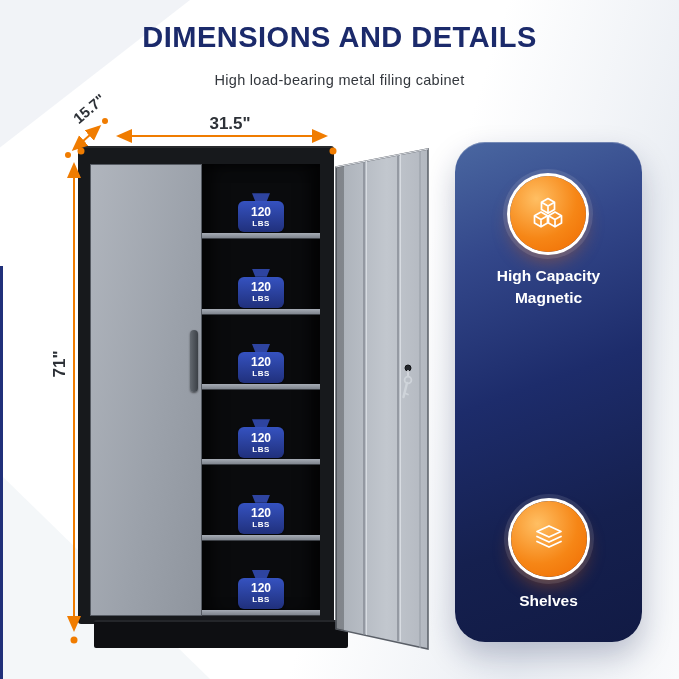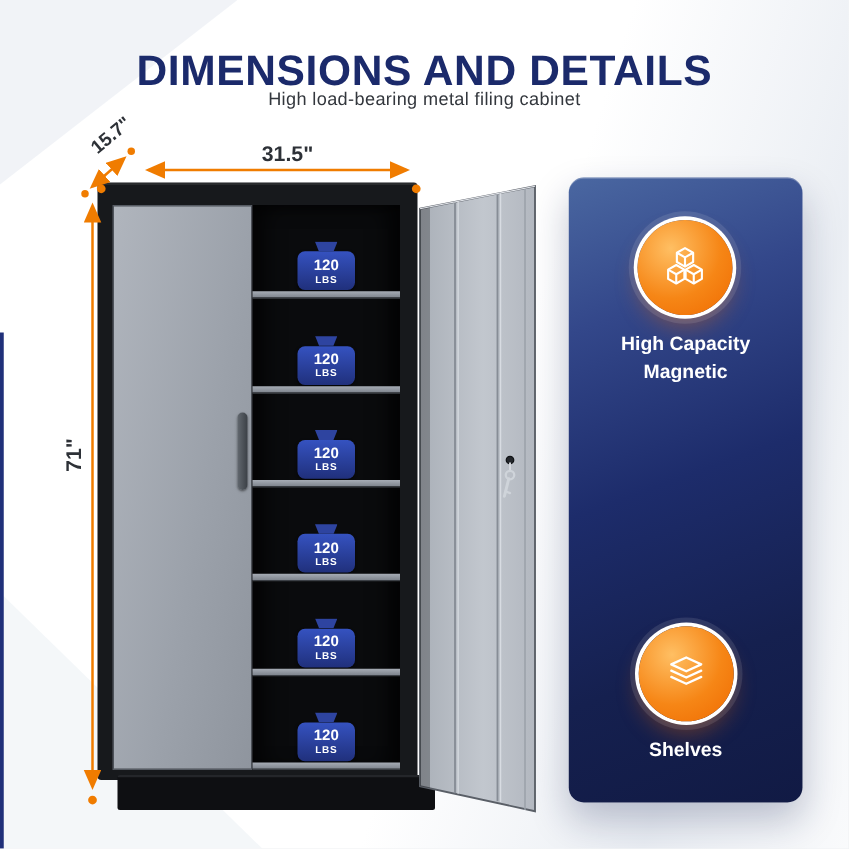--- a/index.html
+++ b/index.html
@@ -12,22 +12,22 @@
   .bg-tl{position:absolute;left:0;top:0;width:190px;height:180px;
     background:#eef1f6;clip-path:polygon(0 0,100% 0,0 82%);opacity:.85;}
   .bg-right{position:absolute;right:-150px;top:-120px;width:430px;height:980px;
     transform:rotate(18deg);
     background:linear-gradient(90deg,rgba(236,240,245,0) 0%,rgba(232,236,242,.9) 50%,rgba(236,240,245,0) 100%);}
   .bg-bl{position:absolute;left:0;bottom:0;width:210px;height:250px;
     background:#f0f3f7;clip-path:polygon(0 100%,0 18%,100% 100%);opacity:.7;}
   .left-accent{position:absolute;left:0;top:266px;width:3px;height:413px;background:#20307a;}
 
   
-  .title{position:absolute;left:0;top:38px;width:100%;text-align:center;
-    color:#1b2a6b;font-size:34px;font-weight:800;letter-spacing:.5px;}
+  .title{position:absolute;left:0;top:21px;width:100%;text-align:center;
+    color:#1b2a6b;font-size:29px;font-weight:800;letter-spacing:.5px;}
   .subtitle{position:absolute;left:0;top:72px;width:100%;text-align:center;
     color:#33373d;font-size:14.5px;letter-spacing:.3px;}
 
   
   .cabinet{position:absolute;left:78px;top:146px;width:256px;height:500px;}
   .cab-body{position:absolute;left:0;top:0;width:256px;height:478px;background:#17191c;
     border-radius:3px;box-shadow:inset 0 2px 0 rgba(255,255,255,.08);}
   .cab-base{position:absolute;left:16px;top:474px;width:254px;height:26px;background:#0e0f12;
     border-top:2px solid #24262a;border-radius:2px;}
   .door-left{position:absolute;left:12px;top:18px;width:112px;height:452px;
@@ -54,21 +54,21 @@
   
   .dim-label{position:absolute;color:#2d3137;font-weight:bold;}
   .dim-width{left:160px;top:114px;width:140px;text-align:center;font-size:17px;}
   .dim-depth{left:60px;top:100px;width:58px;text-align:center;font-size:15px;transform:rotate(-40deg);}
   .dim-height{left:30px;top:354px;width:60px;text-align:center;font-size:17px;transform:rotate(-90deg);}
 
   
   .overlay{position:absolute;left:0;top:0;width:679px;height:679px;pointer-events:none;}
 
   
-  .card{position:absolute;left:455px;top:142px;width:187px;height:500px;border-radius:12px;
+  .card{position:absolute;left:455px;top:142px;width:187px;height:500px;border-radius:30px;
     background:linear-gradient(160deg,#4a67a1 0%,#33478a 22%,#1d2c6b 48%,#15204f 75%,#111a44 100%);
     box-shadow:0 14px 30px rgba(21,32,79,.25),inset 0 1px 0 rgba(255,255,255,.25);
     display:flex;flex-direction:column;align-items:center;justify-content:space-between;
     padding:34px 10px 30px;box-sizing:border-box;}
   .feature{display:flex;flex-direction:column;align-items:center;}
   .icon-circle{width:76px;height:76px;border-radius:50%;
     background:radial-gradient(circle at 35% 30%,#ffbf63,#f68616 55%,#ef6a00 100%);
     box-shadow:0 0 0 3px #ffffff,0 0 0 7px rgba(255,255,255,.10),0 10px 18px rgba(239,106,0,.35);
     display:flex;align-items:center;justify-content:center;margin-bottom:13px;}
   .feature-label{color:#ffffff;font-weight:bold;font-size:15.5px;line-height:1.4;text-align:center;}

